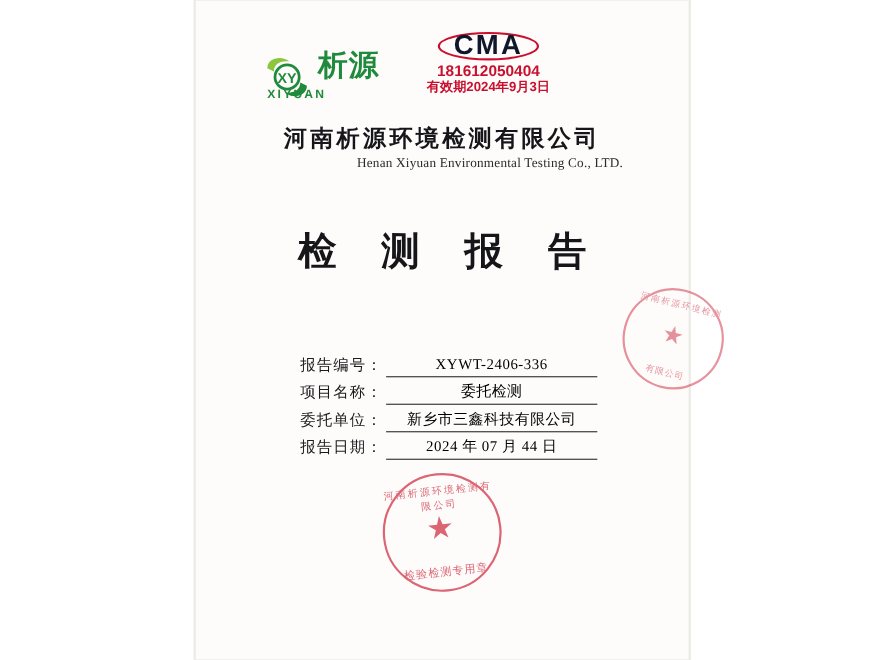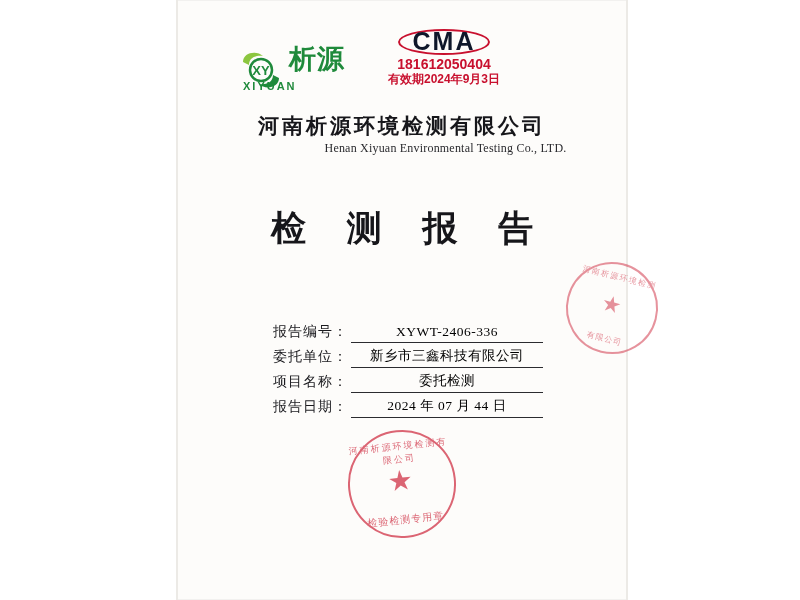--- a/index.html
+++ b/index.html
@@ -347,29 +347,29 @@
   <div class="doc-title">检 测 报 告</div>
 
   <div class="fields">
     <div class="field-row">
       <span class="field-label">报告编号：</span>
       <span class="field-value-wrap">
         <span class="field-value">XYWT-2406-336</span>
       </span>
     </div>
     <div class="field-row">
+      <span class="field-label">项目名称：</span>
+      <span class="field-value-wrap">
+        <span class="field-value">委托检测</span>
+      </span>
+    </div>
+    <div class="field-row">
       <span class="field-label">委托单位：</span>
       <span class="field-value-wrap">
         <span class="field-value">新乡市三鑫科技有限公司</span>
-      </span>
-    </div>
-    <div class="field-row">
-      <span class="field-label">项目名称：</span>
-      <span class="field-value-wrap">
-        <span class="field-value">委托检测</span>
       </span>
     </div>
     <div class="field-row">
       <span class="field-label">报告日期：</span>
       <span class="field-value-wrap">
         <span class="field-value">2024 年 07 月 44 日</span>
       </span>
     </div>
   </div>
 

